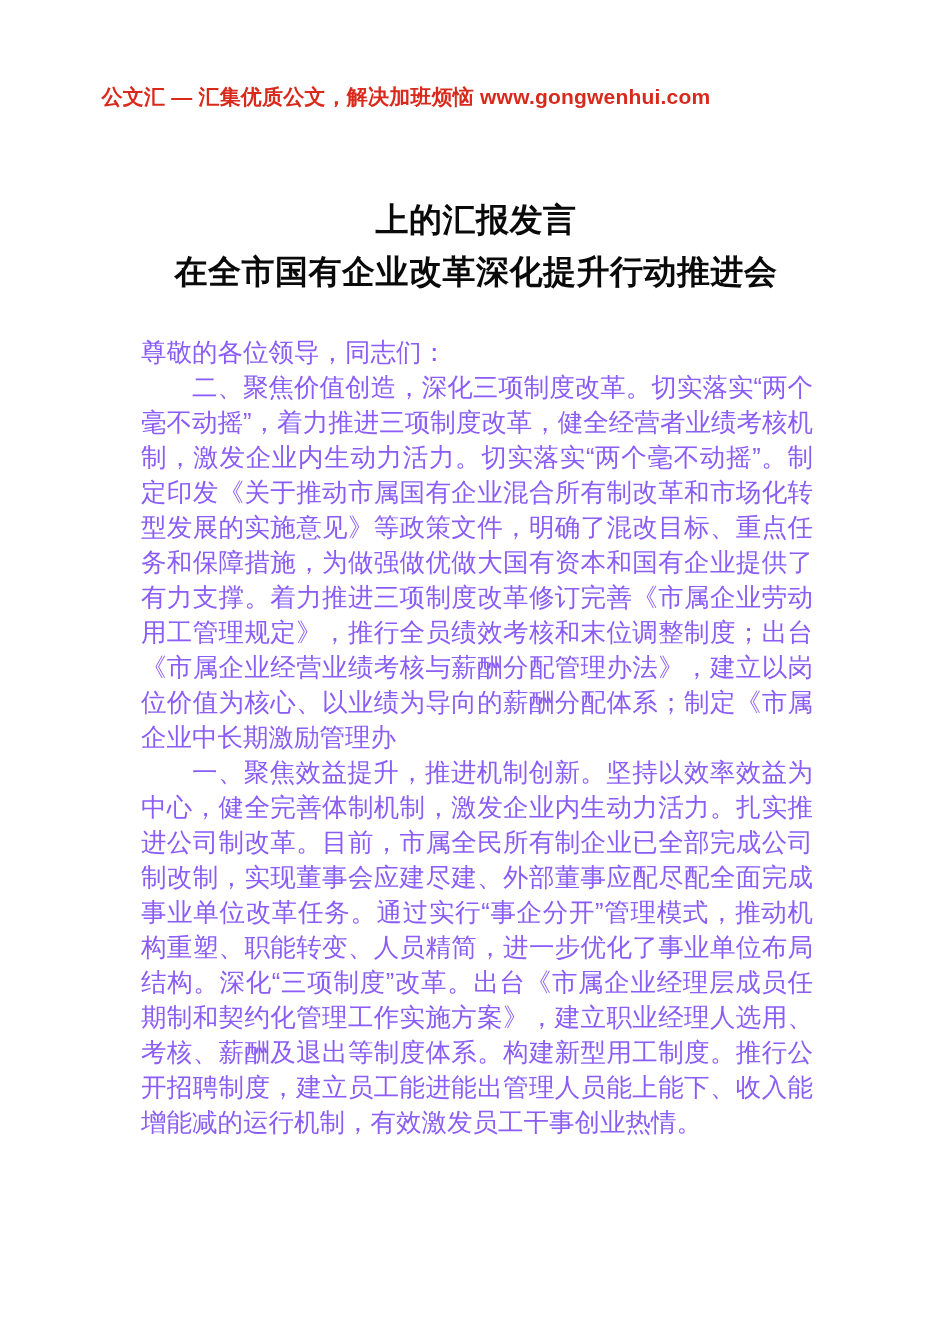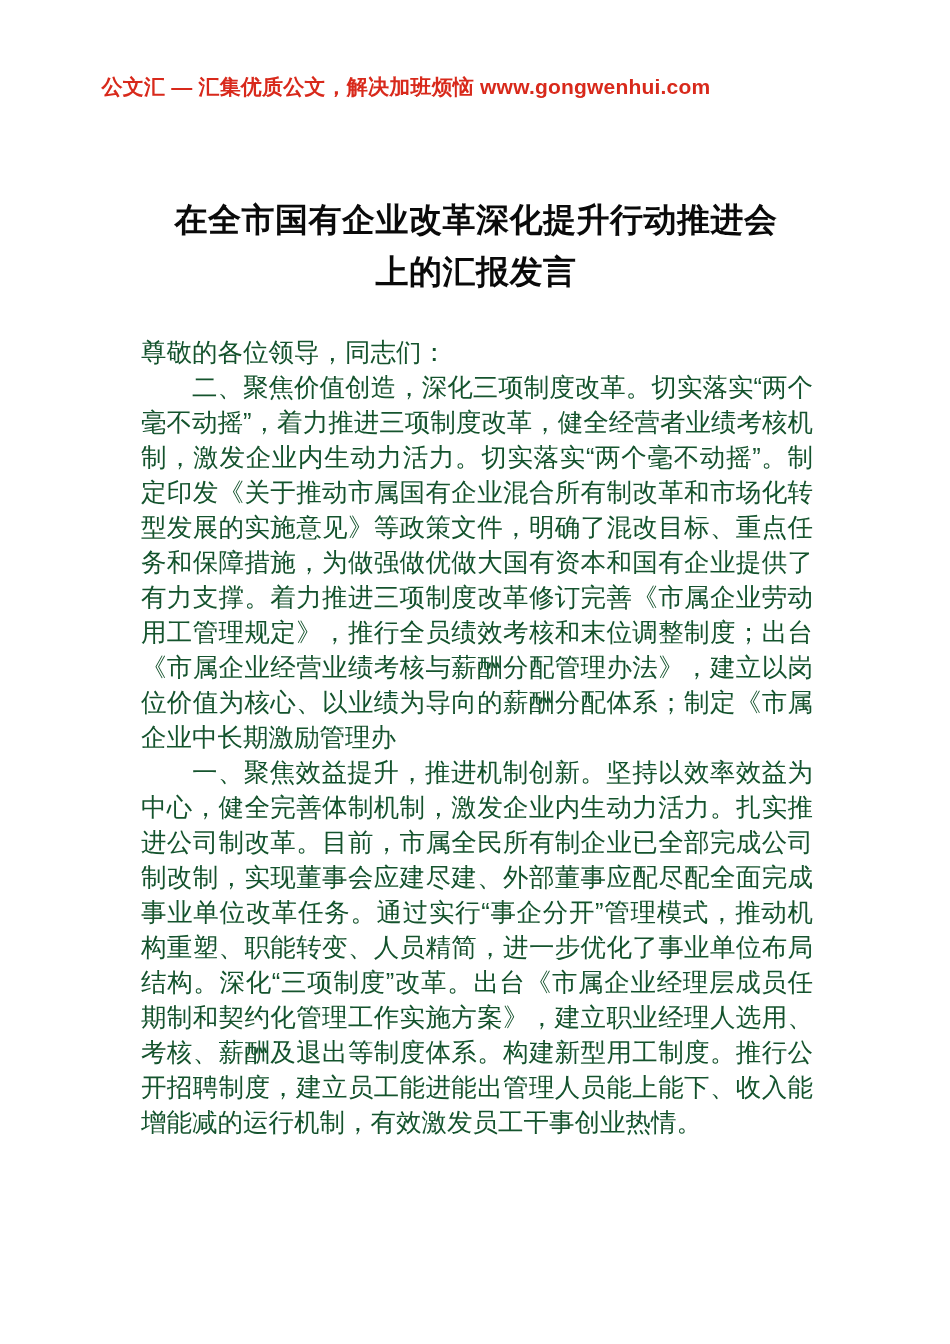--- a/index.html
+++ b/index.html
@@ -19,21 +19,21 @@
     width: 950px;
     height: 1344px;
     background: #ffffff;
     overflow: hidden;
     box-sizing: border-box;
   }
 
   
   .site-header {
     position: absolute;
-    top: 74px;
+    top: 84px;
     left: 0;
     width: 812px;
     text-align: center;
     color: #d8291b;
     font-size: 21px;
     font-weight: 700;
     letter-spacing: 0.2px;
     white-space: nowrap;
     line-height: 1.2;
   }
@@ -56,21 +56,21 @@
   }
 
   
   .doc-body {
     position: absolute;
     top: 335px;
     left: 141px;
     width: 672px;
     font-size: 25.5px;
     line-height: 35px;
-    color: #14532d;
+    color: #8b5cf6;
     text-align: justify;
     text-justify: inter-ideograph;
     letter-spacing: 0px;
   }
 
   .doc-body p {
     margin: 0;
     padding: 0;
     text-align: justify;
     text-justify: inter-ideograph;
@@ -97,22 +97,22 @@
 </head>
 <body>
 
 <div class="page">
 
   <div class="site-header">
     <span>公文汇 — 汇集优质公文，解决加班烦恼 www.gongwenhui.com</span>
   </div>
 
   <h1 class="doc-title">
+    <span class="title-line">上的汇报发言</span>
     <span class="title-line">在全市国有企业改革深化提升行动推进会</span>
-    <span class="title-line">上的汇报发言</span>
   </h1>
 
   <div class="clip-region">
     <div class="doc-body" style="position:static;top:auto;left:auto;">
 
       <p class="p-flush">尊敬的各位领导，同志们：</p>
 
 
       <p class="p-indent">二、聚焦价值创造，深化三项制度改革。切实落实“两个毫不动摇”，着力推进三项制度改革，健全经营者业绩考核机制，激发企业内生动力活力。切实落实“两个毫不动摇”。制定印发《关于推动市属国有企业混合所有制改革和市场化转型发展的实施意见》等政策文件，明确了混改目标、重点任务和保障措施，为做强做优做大国有资本和国有企业提供了有力支撑。着力推进三项制度改革修订完善《市属企业劳动用工管理规定》，推行全员绩效考核和末位调整制度；出台《市属企业经营业绩考核与薪酬分配管理办法》，建立以岗位价值为核心、以业绩为导向的薪酬分配体系；制定《市属企业中长期激励管理办</p>
 

